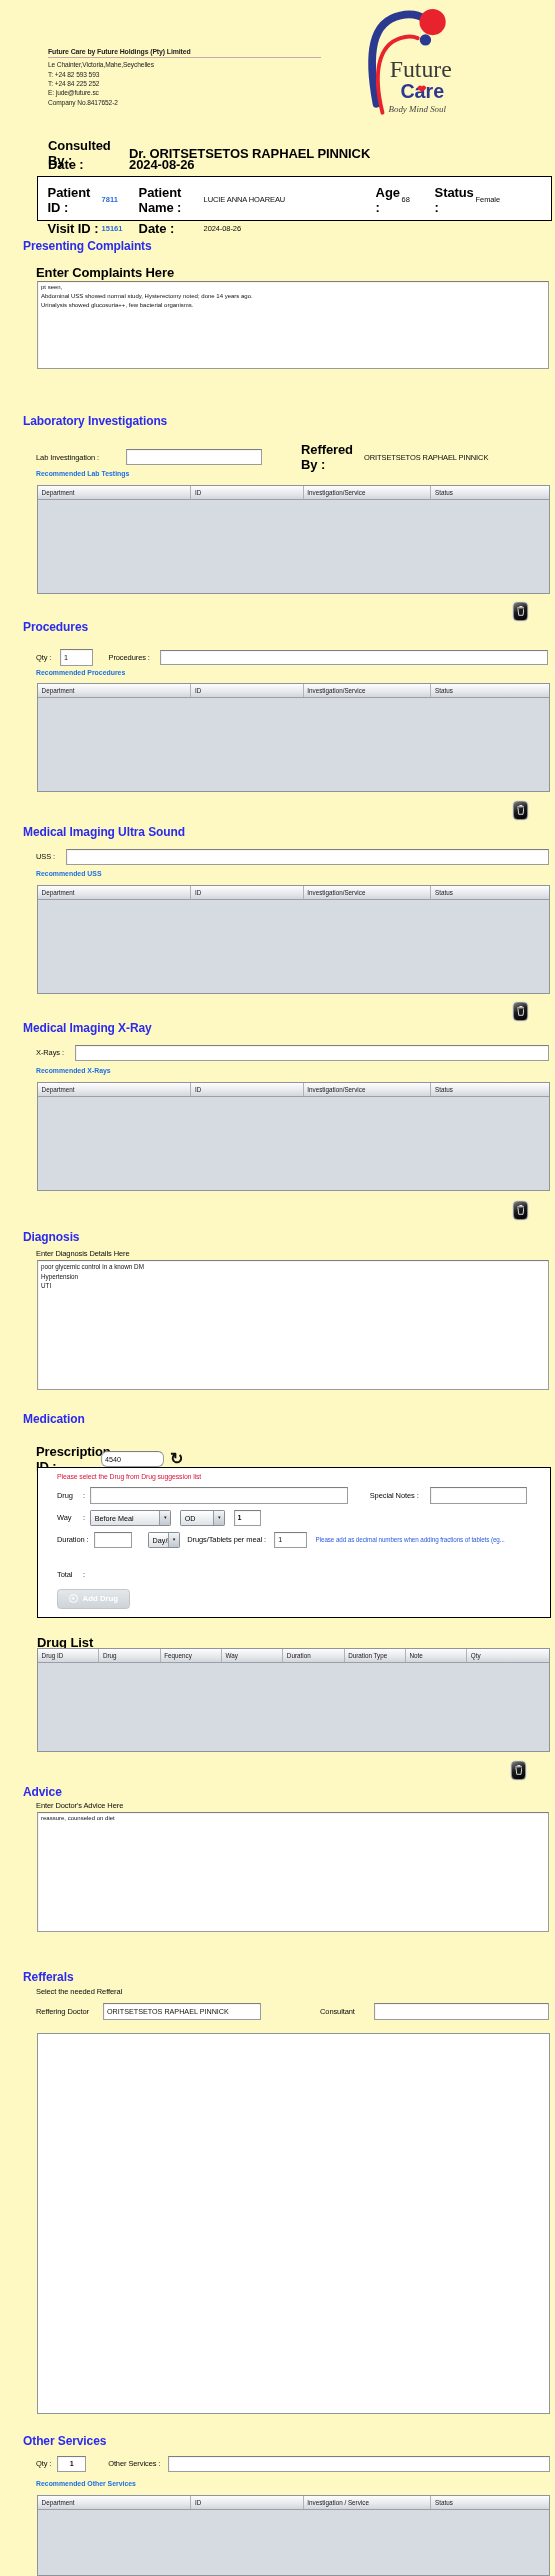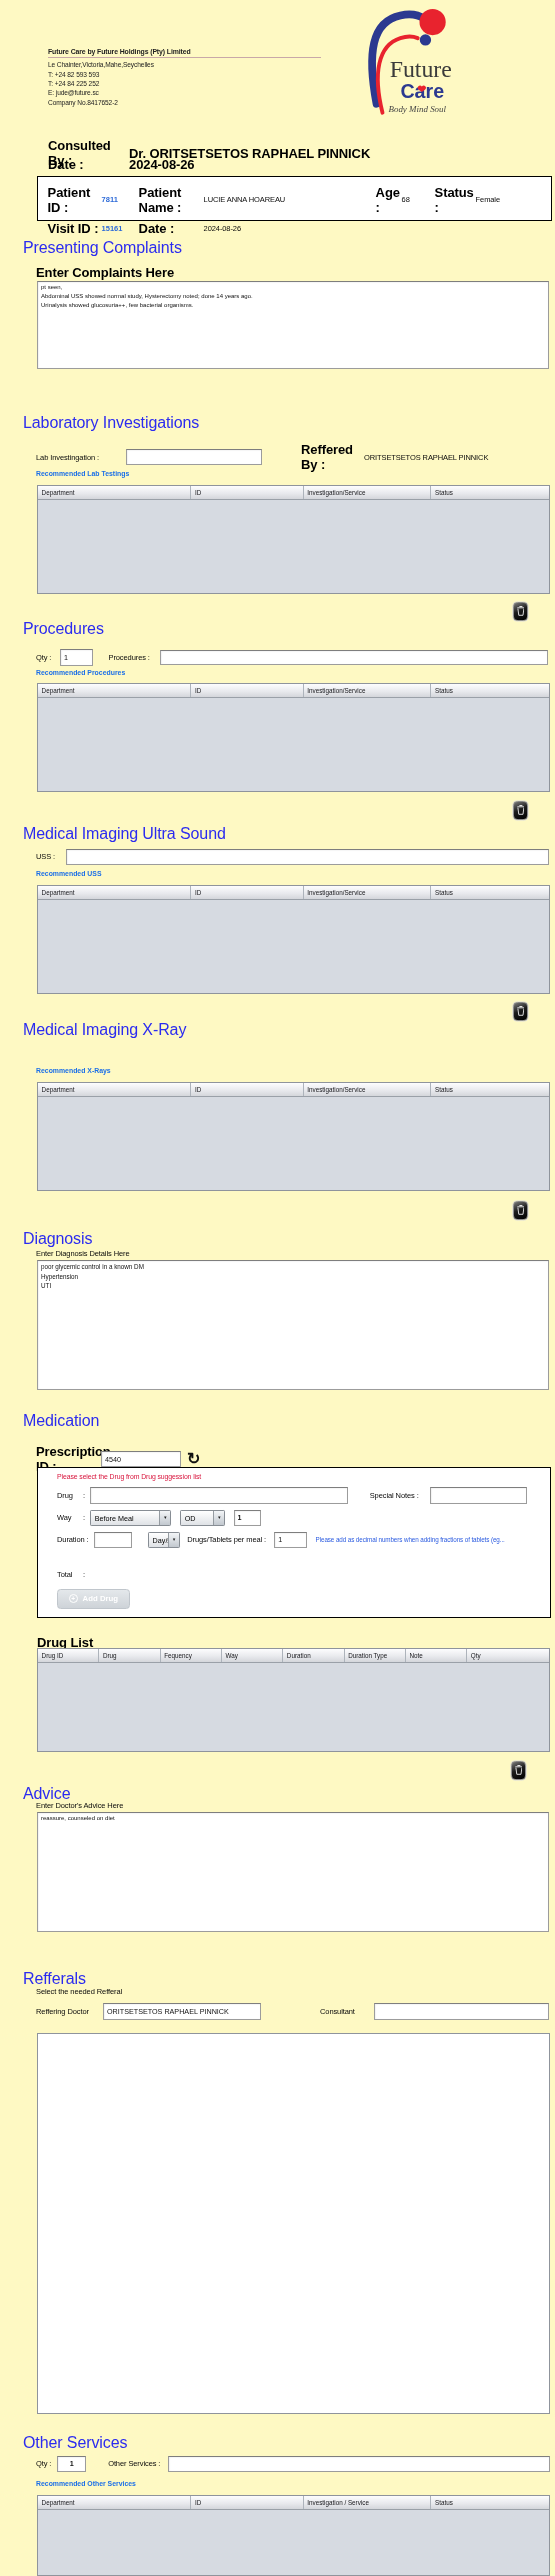--- a/index.html
+++ b/index.html
@@ -1,19 +1,19 @@
 <!DOCTYPE html>
 <html style="font-size:9.6px"><head>
 <meta charset="utf-8">
 <style>
   *{box-sizing:border-box;margin:0;padding:0}
   body{background:#fff;font-family:"Liberation Sans",sans-serif}
   .page{position:relative;width:556px;height:2576px;background:#fef9c3;overflow:hidden}
   .abs{position:absolute}
-  .h1{font-size:16px;font-weight:normal;color:#2b2bf0;letter-spacing:-0.1px}
+  .h1{font-size:12px;font-weight:bold;color:#2b2bf0;letter-spacing:-0.1px}
   .lbl{font-size:7.5px;color:#0a0a0a;letter-spacing:-0.1px}
   .blbl{font-size:13px;font-weight:bold;color:#000;letter-spacing:-0.1px}
   .link{font-size:6.9px;font-weight:bold;color:#1b6fe8}
   .inp{background:#fff;border:0.6px solid #9c9c9c;border-top-color:#7e7e7e;height:15.5px;font-size:7.2px;padding:1.2px 3px;font-family:inherit;color:#111;box-shadow:inset 0.6px 0.6px 1.2px rgba(0,0,0,.08);width:100%}
   textarea.inp{resize:none;line-height:1.5;height:100%;font-size:6px}
   .tbl{border:0.6px solid #8f949c;background:#d6dae1}
   .thead{display:flex;height:14.3px;background:linear-gradient(#fdfdfe,#e9eaee 55%,#d4d6db);border-bottom:0.6px solid #9aa0a8}
   .th{font-size:6.3px;color:#16161a;line-height:13.7px;padding:0 3.6px;border-right:0.6px solid #adb3bb;overflow:hidden;white-space:nowrap}
   .th:last-child{border-right:none}
   .c1{width:30%}.c2{width:22%}.c3{width:25%}.c4{width:23%}
@@ -160,20 +160,24 @@
   </div>
   <div class="trash" style="left:513px;top:1002px">
     <svg width="7.8" height="10.2" viewBox="0 0 13 17">
         <path d="M1.5 4.5 L3 15.5 L10 15.5 L11.5 4.5" fill="none" stroke="#fff" stroke-width="1.4"></path>
         <line x1="0.5" y1="3" x2="12.5" y2="3" stroke="#fff" stroke-width="1.4"></line>
         <line x1="4" y1="1" x2="9" y2="1" stroke="#fff" stroke-width="1.6"></line>
       </svg>
   </div>
 
   <div class="abs h1" style="left:23px;top:1021px">Medical Imaging X-Ray</div>
+  <div class="abs prow" style="left:36px;top:1045px;width:514px">
+    <span class="lbl" style="width:39px">X-Rays :</span>
+    <input class="inp" style="width: 474px;" value="">
+  </div>
   <div class="abs link" style="left:36px;top:1067px">Recommended X-Rays</div>
   <div class="abs tbl" style="left:37px;top:1082px;width:513px;height:109px">
     <div class="thead">
       <div class="th c1">Department</div>
       <div class="th c2">ID</div>
       <div class="th c3">Investigation/Service</div>
       <div class="th c4">Status</div>
     </div>
     <div class="tbody"></div>
   </div>
@@ -189,21 +193,21 @@
   <div class="abs lbl" style="left:36px;top:1249px">Enter Diagnosis Details Here</div>
   <div class="abs" style="left:37px;top:1260px;width:512px;height:130px">
     <textarea class="inp" style="font-size: 6.3px;" spellcheck="false">poor glycemic control in a known DM
 Hypertension
 UTI</textarea>
   </div>
 
   <div class="abs h1" style="left:23px;top:1412px">Medication</div>
   <div class="abs prow" style="left:36px;top:1444px">
     <span class="blbl" style="width:65px">Prescription ID :</span>
-    <input class="inp" style="width: 80px;" value="4540">
+    <input class="inp" style="width: 63px; border-radius: 6px;" value="4540">
     <span style="margin-left:6px;font-size:16px;font-weight:bold;color:#111;line-height:1">↻</span>
   </div>
 
   <div class="abs medbox" style="left:37px;top:1467px;width:514px;height:151px">
     <div class="warn" style="margin:4.8px 0 0 19px">Please select the Drug from Drug suggession list</div>
     <div class="prow" style="margin:7.2px 0 0 19px">
       <span class="lbl" style="width:26px">Drug</span>
       <span class="lbl" style="width:7.2px">:</span>
       <input class="inp" style="width: 258px; height: 16.7px;" value="">
       <span class="lbl" style="margin-left:21.5px;width:60px">Special Notes :</span>

